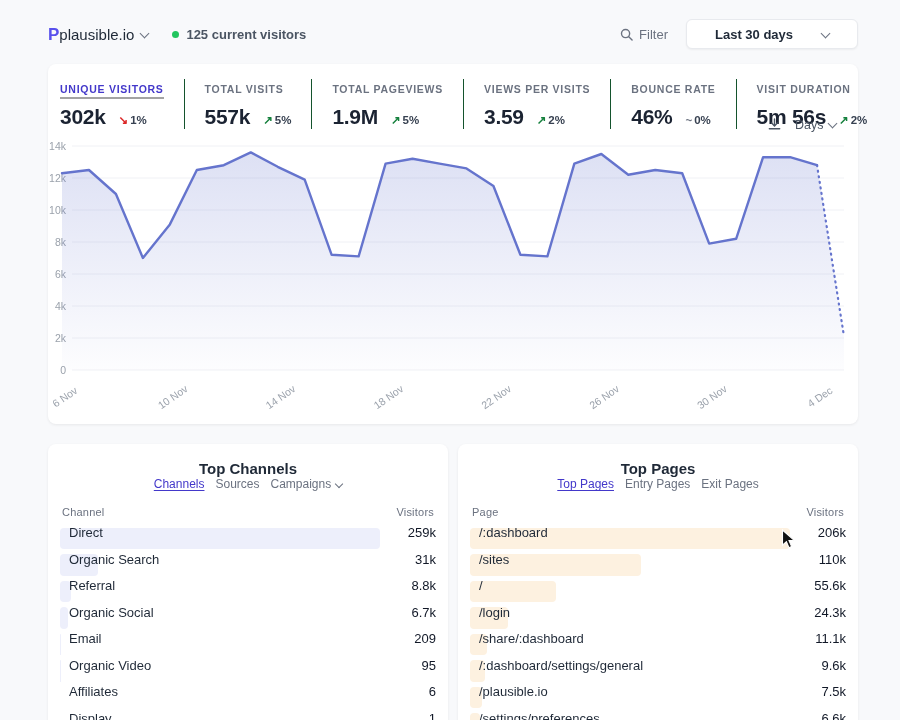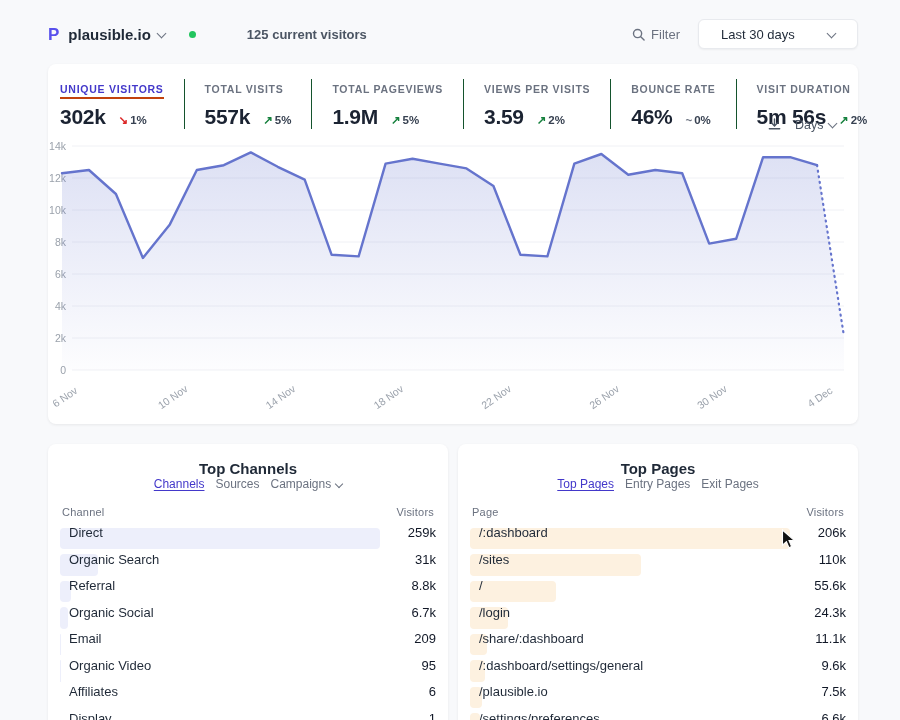--- a/index.html
+++ b/index.html
@@ -4,39 +4,39 @@
 <style>
   html,body{margin:0;padding:0;}
   body{
     width:900px;height:720px;overflow:hidden;position:relative;
     background:#f8f9fb;font-family:"Liberation Sans",sans-serif;
     -webkit-font-smoothing:antialiased;color:#1f2937;
   }
   
   .topbar{display:flex;align-items:center;margin:18px 42px 14px 48px;height:32px;}
   .logo{font-weight:800;font-size:17px;color:#5850ec;line-height:1;}
-  .site-name{font-weight:700;font-size:15px;color:#1f2937;margin-left:9px;}
+  .site-name{font-weight:400;font-size:15px;color:#1f2937;}
   .chev{width:6px;height:6px;border-right:1.6px solid #6b7280;border-bottom:1.6px solid #6b7280;
         transform:rotate(45deg);display:inline-block;margin-left:7px;margin-bottom:2px;}
-  .visitors{display:flex;align-items:center;margin-left:24px;color:#4b5563;font-size:13px;font-weight:600;gap:44px;}
+  .visitors{display:flex;align-items:center;margin-left:24px;color:#4b5563;font-size:13px;font-weight:600;}
   .dot{width:7px;height:7px;border-radius:50%;margin-right:7px;}
   .spacer{flex:1;}
   .filter{display:flex;align-items:center;gap:6px;color:#6b7280;font-size:13px;margin-right:18px;}
   .date-select{width:114px;height:28px;background:#fff;border:1px solid #e8eaee;border-radius:6px;
         box-shadow:0 1px 2px rgba(0,0,0,.05);display:flex;align-items:center;
-        padding:0 22px;font-size:13px;font-weight:400;color:#1f2937;cursor:default;gap:6px;}
+        padding:0 28px;font-size:13px;font-weight:700;color:#1f2937;cursor:default;gap:6px;}
   .date-select .chev{margin-left:auto;}
   
   .main-card{position:relative;margin:0 42px 0 48px;height:360px;background:#fff;
         border-radius:8px;box-shadow:0 1px 3px rgba(0,0,0,.07);}
   .stats-row{display:flex;align-items:flex-start;padding:15px 0 0 0;}
   .stat{padding:0 20px;border-left:1px solid #14532d;}
   .stat:first-child{border-left:none;padding-left:12px;}
   .stat-label{font-size:10.5px;font-weight:700;color:#6b7280;letter-spacing:.07em;white-space:nowrap;}
-  .stat-label.active{color:#4338ca;border-bottom:2px solid #c2410c;padding-bottom:2px;}
+  .stat-label.active{color:#4338ca;border-bottom:2px solid #a3a3a3;padding-bottom:2px;}
   .stat-valrow{margin-top:8px;display:flex;align-items:baseline;}
   .stat-value{font-size:21px;font-weight:700;color:#1b2332;letter-spacing:-.3px;white-space:nowrap;}
   .delta{font-size:11.5px;font-weight:600;color:#374151;margin-left:13px;white-space:nowrap;}
   .delta .arrow{margin-right:2px;font-weight:700;}
   .chart-toolbar{position:absolute;top:53px;right:22px;display:flex;align-items:center;gap:13px;
         color:#4b5563;font-size:12.5px;}
   .chart-toolbar .chev{margin-left:2px;}
   #chart-svg{position:absolute;left:0;top:72px;display:block;}
   .ytick,.xtick{font-size:10.5px;fill:#9aa1ab;font-family:"Liberation Sans",sans-serif;}
   

